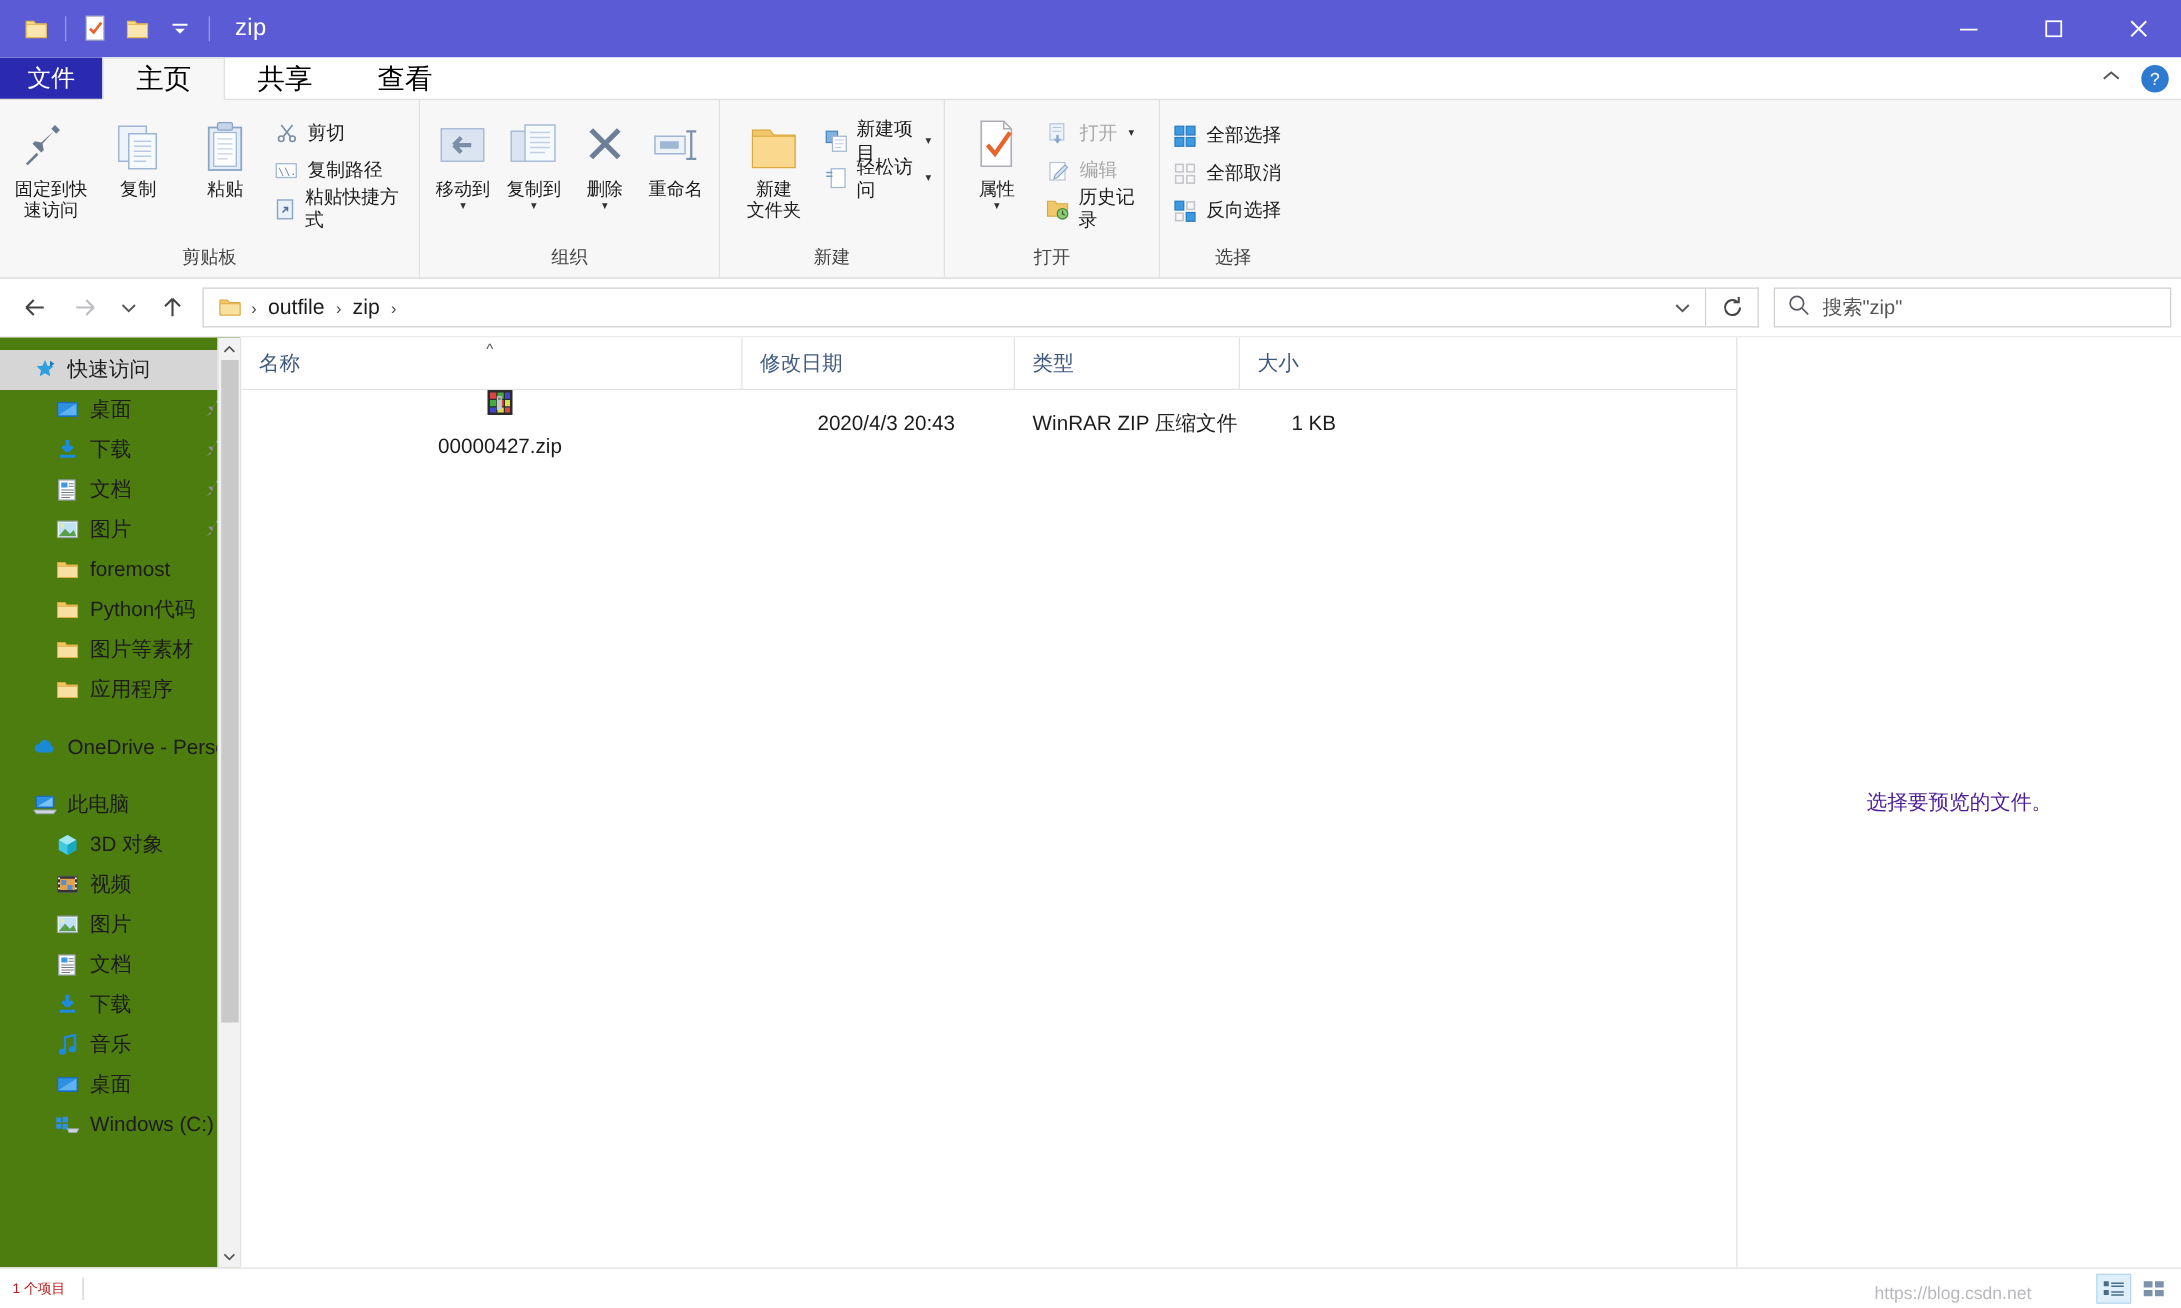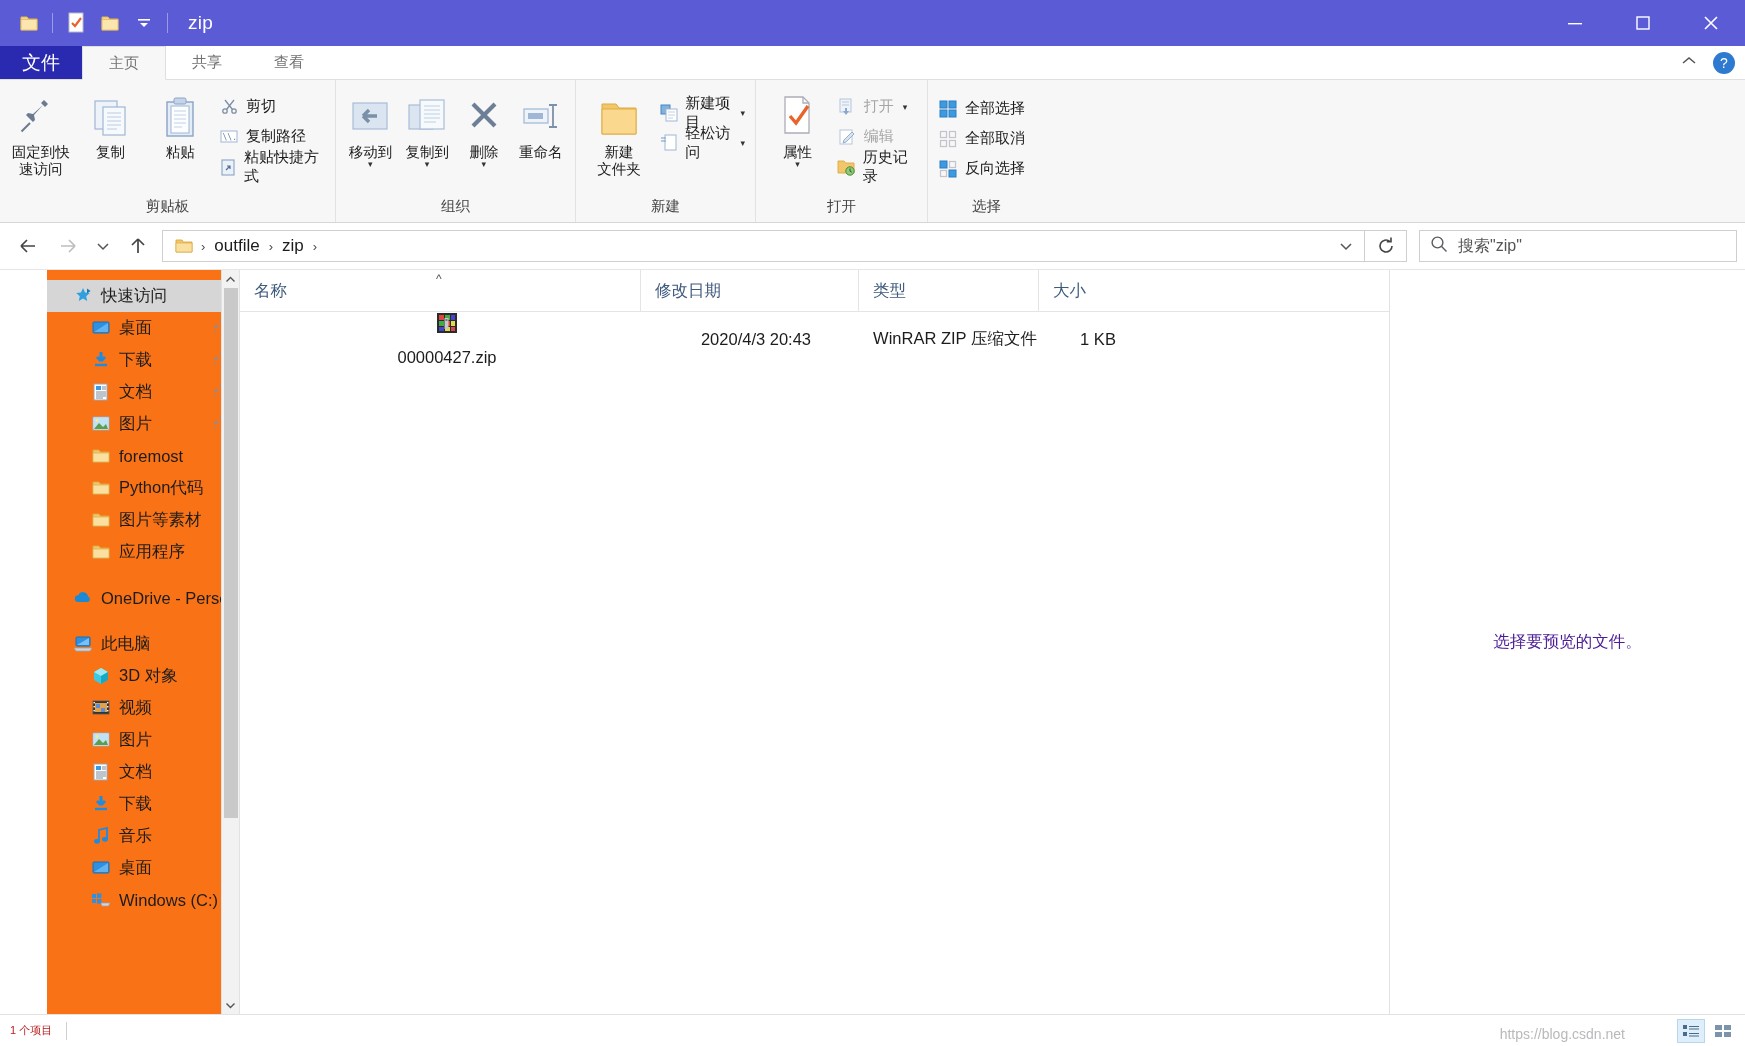--- a/index.html
+++ b/index.html
@@ -32,21 +32,21 @@
   .tabstrip {
     height: 34px; background: #ffffff; display: flex; align-items: stretch;
     flex: 0 0 34px; position: relative; border-bottom: 1px solid #dfdfdf;
   }
   .tab-file {
     width: 82px; background: #2a2ab0; color: #ffffff; display: flex;
     align-items: center; justify-content: center; font-size: 19px;
   }
   .tab {
     padding: 0 26px; display: flex; align-items: center; justify-content: center;
-    font-size: 15px; color: #737373;
+    font-size: 22px; color: #000000;
   }
   .tab.active { background: #f7f7f8; border-left: 1px solid #dfdfdf; border-right: 1px solid #dfdfdf;
     border-top: 1px solid #dfdfdf; border-bottom: 1px solid #f7f7f8; margin-bottom: -1px; }
   .tab-right { position: absolute; right: 10px; top: 0; height: 34px; display: flex; align-items: center; gap: 14px; }
   .help-circle {
     width: 22px; height: 22px; border-radius: 50%; background: #2f7ad1; color: #fff;
     font-size: 14px; display: flex; align-items: center; justify-content: center;
   }
 
   
@@ -90,21 +90,21 @@
   .searchbox {
     width: 318px; height: 32px; border: 1px solid #cfcfd2; background: #fff;
     display: flex; align-items: center; gap: 10px; padding: 0 10px; margin-left: 12px;
   }
   .search-ph { font-size: 16px; color: #555; }
 
   
   .main { flex: 1; display: flex; min-height: 0; border-top: 1px solid #e6e6e6; }
 
   
-  .sidebar { width: 192px; background: #f97316; position: relative; overflow: hidden; flex: 0 0 192px; margin-left: 47px; }
+  .sidebar { width: 192px; background: #4d7c0f; position: relative; overflow: hidden; flex: 0 0 192px; }
   .nav-item {
     height: 32px; display: flex; align-items: center; gap: 8px; padding-left: 26px;
     font-size: 16.5px; color: #1c1c1c; position: relative; white-space: nowrap;
   }
   .nav-item.indent1 { padding-left: 44px; }
   .nav-item.root { padding-left: 26px; }
   .nav-item.selected { background: #d6d6d6; }
   .nav-item .ico { width: 20px; height: 20px; flex: 0 0 20px; display: flex; align-items: center; justify-content: center; }
   .pin { position: absolute; right: 12px; top: 7px; }
   .nav-gap { height: 14px; }

